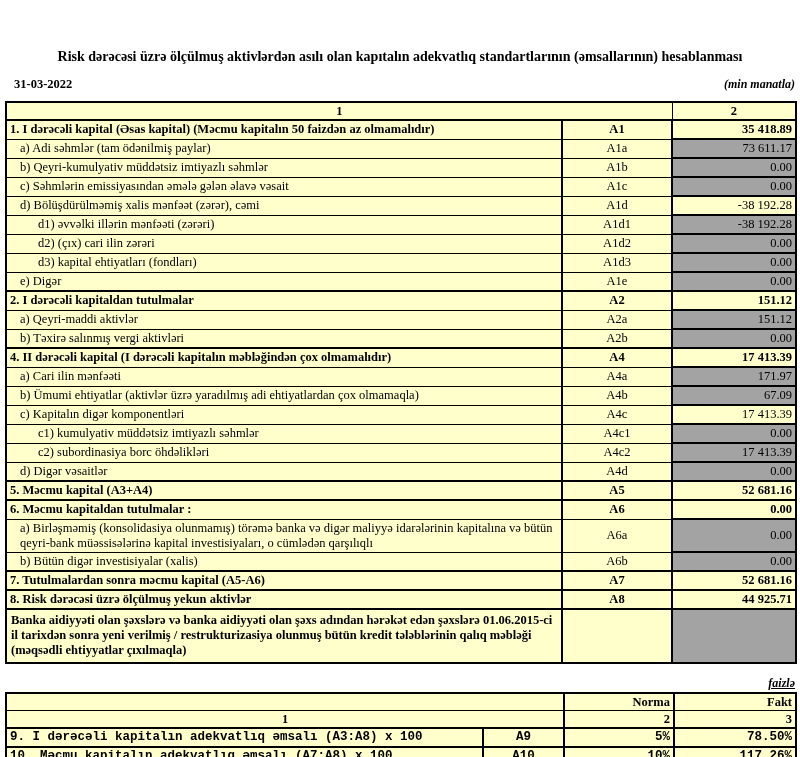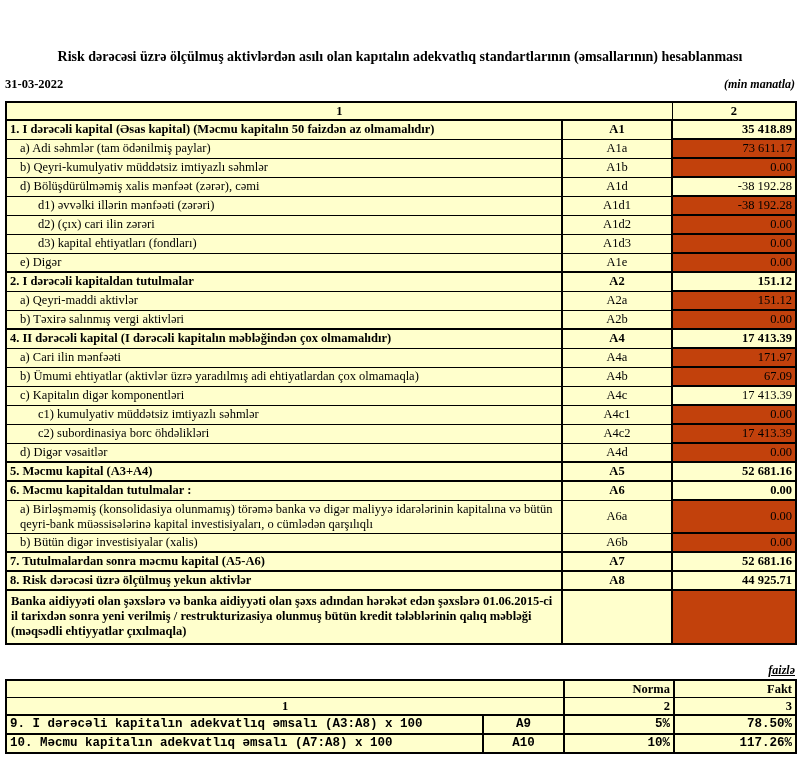--- a/index.html
+++ b/index.html
@@ -8,45 +8,45 @@
     font-family:"Liberation Serif",serif;color:#000;
     -webkit-font-smoothing:antialiased;
   }
   .page{padding:0 5px;}
   .doc-title{
     margin:46px 10px 0 10px;
     text-align:center;font-weight:bold;font-size:14px;line-height:21px;
   }
   .meta-row{
     display:flex;justify-content:space-between;align-items:flex-end;
-    margin-top:9px;font-size:12.5px;line-height:16px;
+    margin-top:9px;font-size:12.5px;line-height:16px;margin-left:9px;
   }
   .date{font-weight:bold;}
   .unit-note,.percent-note{font-weight:bold;font-style:italic;font-size:12px;}
   table{
     border-collapse:collapse;table-layout:fixed;width:790px;
     margin-top:9px;
   }
   td,th{
     border:1px solid #000;
     background:var(--yellow,#FFFFCC);
     font-size:12.5px;line-height:15px;padding:1px 3px;
     overflow:hidden;
   }
   th{font-weight:bold;text-align:center;padding:0 3px;line-height:16px;}
   td.label{text-align:left;}
   td.code{text-align:center;border-left-width:2px;}
   td.value{text-align:right;border-left-width:2px;}
-  td.white{background:#c2410c;border-width:2px;}
+  td.white{background:#a3a3a3;border-width:2px;}
   tr.bold td{font-weight:bold;border-top-width:2px;}
   td.ind0{padding-left:3px;}
   td.ind1{padding-left:13px;margin-left:40px;}
   td.ind2{padding-left:31px;}
   td.note-label{padding:3px 4px 4px 4px;}
-  .percent-note{display:block;text-align:right;margin:18px 0 0 0;line-height:15px;text-decoration:underline;}
+  .percent-note{display:block;text-align:right;margin:12px 0 0 0;line-height:15px;text-decoration:underline;}
   table.ratio{margin-top:1px;}
   table.ratio td{font-weight:bold;font-family:Liberation Mono, monospace;}
   table.ratio th.blank{border-bottom-width:1px;}
   table.ratio td.code{border-left-width:2px;}
   table.ratio td.norma,table.ratio th.norma{border-left-width:2px;text-align:right;}
   table.ratio td.fakt,table.ratio th.fakt{border-left-width:2px;text-align:right;}
   table.ratio th.norma,table.ratio th.fakt{}
   table.ratio tr.data td{border-top-width:2px;}
   table{border:2px solid #000;}
 </style>
@@ -81,20 +81,25 @@
           <td class="value">35 418.89</td>
         </tr>
         <tr>
           <td class="label ind1">a) Adi səhmlər (tam ödənilmiş paylar)</td>
           <td class="code">A1a</td>
           <td class="value white">73 611.17</td>
         </tr>
         <tr>
           <td class="label ind1">b) Qeyri-kumulyativ müddətsiz imtiyazlı səhmlər</td>
           <td class="code">A1b</td>
+          <td class="value white">0.00</td>
+        </tr>
+        <tr>
+          <td class="label ind1">c) Səhmlərin emissiyasından əmələ gələn  əlavə vəsait</td>
+          <td class="code">A1c</td>
           <td class="value white">0.00</td>
         </tr>
         <tr>
           <td class="label ind1">d)   Bölüşdürülməmiş xalis mənfəət (zərər), cəmi</td>
           <td class="code">A1d</td>
           <td class="value">-38 192.28</td>
         </tr>
         <tr>
           <td class="label ind2">d1) əvvəlki illərin mənfəəti (zərəri)</td>
           <td class="code">A1d1</td>

